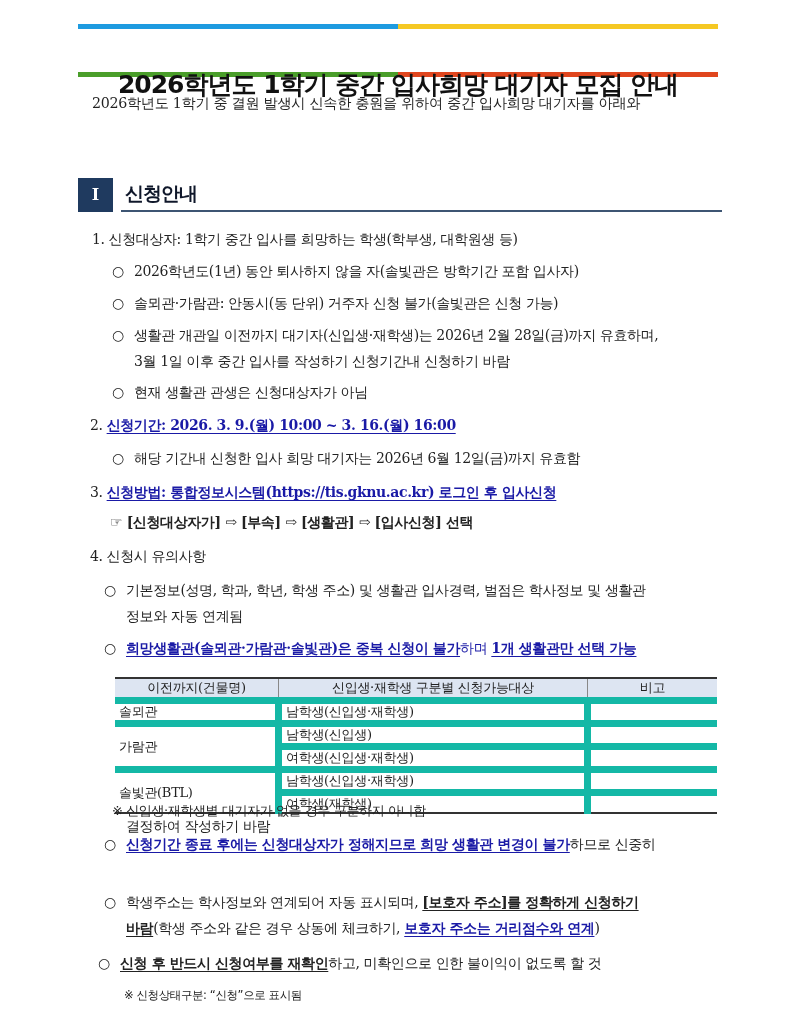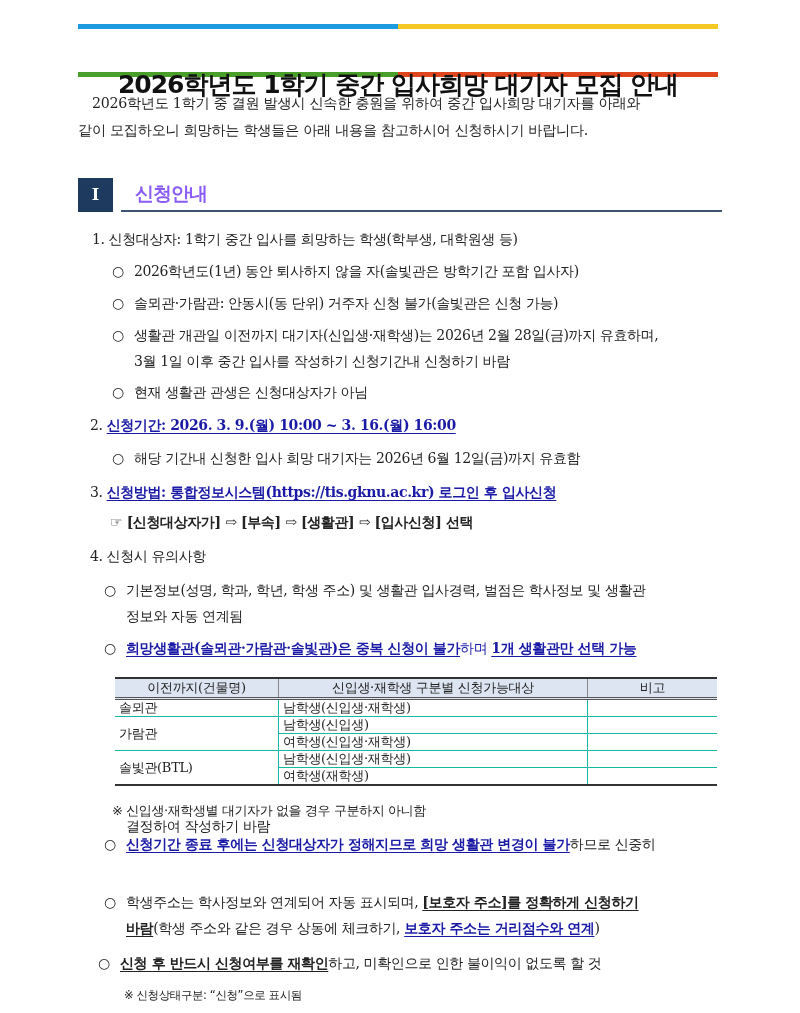--- a/index.html
+++ b/index.html
@@ -8,52 +8,51 @@
   .bar { position:absolute; height:5px; }
   .title { position:absolute; left:78px; width:640px; top:32px; text-align:center;
            font-family:"DejaVu Sans", sans-serif; font-weight:bold; font-size:25px;
            letter-spacing:-1px; color:#111;margin-top:36px; }
   .intro { position:absolute; left:78px; width:645px; top:90px; font-size:14.2px;
            line-height:27px; letter-spacing:-0.3px; }
   .intro .indent { padding-left:14px; }
   .sec-box { position:absolute; left:78px; top:178px; width:35px; height:34px;
              background:#1f3a5f; color:#fff; font-family:"DejaVu Serif", serif;
              font-weight:bold; font-size:16px; text-align:center; line-height:34px; }
-  .sec-title { position:absolute; left:135px; top:178px; font-family:"DejaVu Sans", sans-serif;
-               font-weight:bold; font-size:19px; letter-spacing:-1px; color:#8b5cf6; line-height:30px; }
+  .sec-title { position:absolute; left:125px; top:178px; font-family:"DejaVu Sans", sans-serif;
+               font-weight:bold; font-size:19px; letter-spacing:-1px; color:#0f172a; line-height:30px; }
   .sec-line { position:absolute; left:121px; top:210px; width:601px; height:2px; background:#3d5573; }
   .line { position:absolute; font-size:14px; letter-spacing:-0.4px; white-space:nowrap; color:#222; }
   .b { font-weight:bold; }
   .blue { color:#1a1aa6; }
   .u { text-decoration:underline; text-underline-offset:3px; }
   .bul { display:inline-block; width:22px; }
   table.t { position:absolute; left:115px; top:677px; width:602px; border-collapse:collapse;
             font-size:13px; letter-spacing:-0.3px; }
   table.t th { background:#dde5f2; font-weight:normal; height:17px; padding:0 4px;
                border-top:2px solid #333; border-bottom:3px double #555;
                border-left:1px solid #888; border-right:1px solid #888; }
   table.t th:first-child, table.t td.c1 { border-left:none; }
   table.t th:last-child, table.t td.c3 { border-right:none; }
-  table.t td { height:16px; padding:0 4px; border:1px solid #14b8a6; line-height:16px; }
+  table.t td { height:16px; padding:0 4px; border:7px solid #14b8a6; line-height:16px; }
   table.t tr.last td, table.t td.lastcell { border-bottom:2px solid #333; }
   .small { font-size:11.5px; }
 </style>
 </head>
 <body>
 
 <div class="bar" style="left:78px;top:24px;width:320px;background:#1e9be0;"></div>
 <div class="bar" style="left:398px;top:24px;width:320px;background:#f5c823;"></div>
 <div class="bar" style="left:78px;top:72px;width:320px;background:#4a9e2a;"></div>
 <div class="bar" style="left:398px;top:72px;width:320px;background:#e0461e;"></div>
 
 <div class="title">2026학년도 1학기 중간 입사희망 대기자 모집 안내</div>
 
 <div class="intro">
   <div class="indent">2026학년도 1학기 중 결원 발생시 신속한 충원을 위하여 중간 입사희망 대기자를 아래와</div>
-  <div>같이 모집하오니 희망하는 학생들은 아래 내용을 참고하시어 신청하시기 바랍니다.</div>
 </div>
 
 <div class="sec-box">I</div>
 <div class="sec-title">신청안내</div>
 <div class="sec-line"></div>
 
 <div class="line" style="left:92px;top:231px;">1. 신청대상자: 1학기 중간 입사를 희망하는 학생(학부생, 대학원생 등)</div>
 <div class="line" style="left:112px;top:263px;"><span class="bul">○</span><span>2026학년도(1년) 동안 퇴사하지 않을 자(솔빛관은 방학기간 포함 입사자)</span></div>
 <div class="line" style="left:112px;top:295px;"><span class="bul">○</span><span>솔뫼관·가람관: 안동시(동 단위) 거주자 신청 불가(솔빛관은 신청 가능)</span></div>
 <div class="line" style="left:112px;top:327px;"><span class="bul">○</span><span>생활관 개관일 이전까지 대기자(신입생·재학생)는 2026년 2월 28일(금)까지 유효하며,</span></div>

